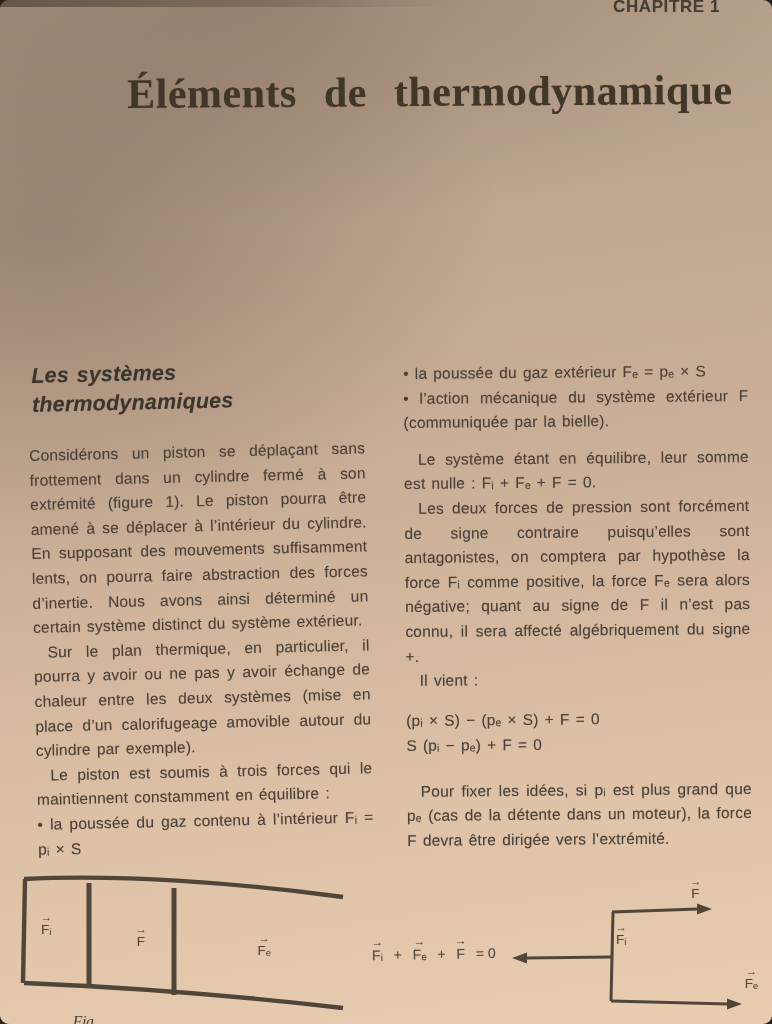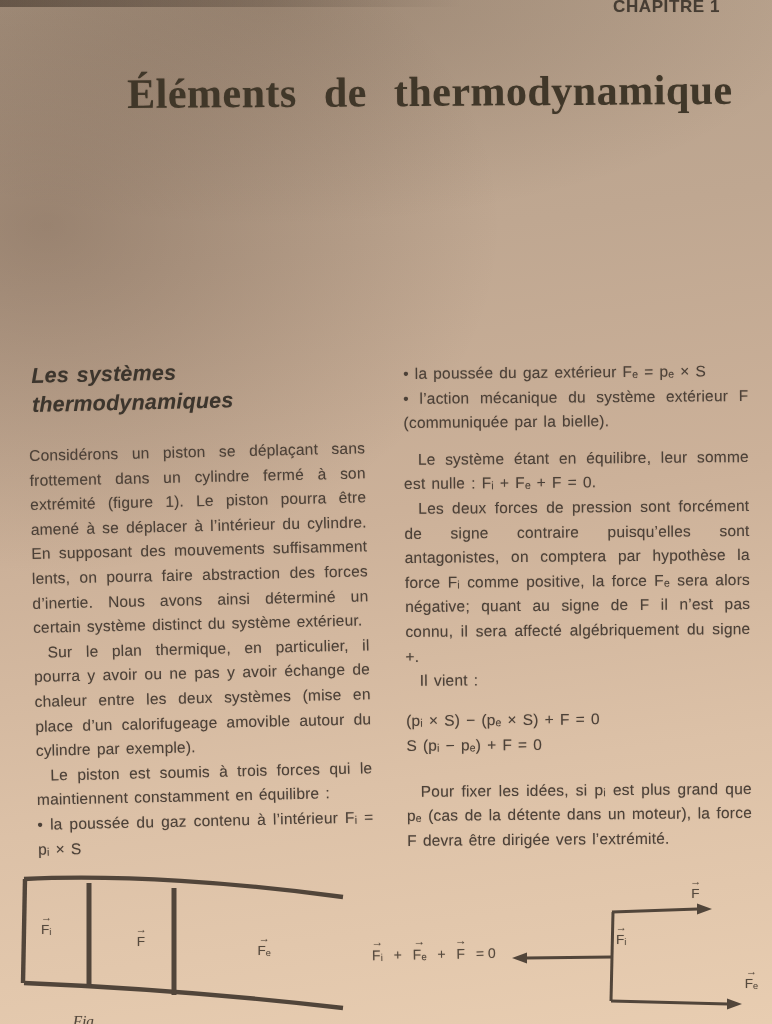--- a/index.html
+++ b/index.html
@@ -5,20 +5,21 @@
   html,body{margin:0;padding:0;background:#2a241f;}
   .photo{
     position:relative;width:772px;height:1024px;overflow:hidden;
     font-family:"Liberation Sans","DejaVu Sans",sans-serif;
     color:#4c4138;
     background:
       radial-gradient(95% 55% at 6% 22%, rgba(70,50,38,0.30), rgba(70,50,38,0) 62%),
       radial-gradient(130% 40% at 35% 0%, rgba(60,42,30,0.22), rgba(60,42,30,0) 55%),
       linear-gradient(172deg,#b5a08b 0%,#bfa791 26%,#ccb199 50%,#dcc1a7 74%,#e8cdb1 100%);
     text-shadow:0 0 1px rgba(80,64,50,0.35);
+    border-radius:9px;
   }
   .photo::after{ 
     content:"";position:absolute;left:0;top:0;width:60%;height:7px;
     background:linear-gradient(90deg,rgba(35,24,16,0.45),rgba(35,24,16,0));pointer-events:none;
   }
   .chapter{
     position:absolute;top:-3px;left:613px;width:152px;
     font-size:17px;font-weight:bold;letter-spacing:0.6px;color:#463d33;
   }
   .title{

